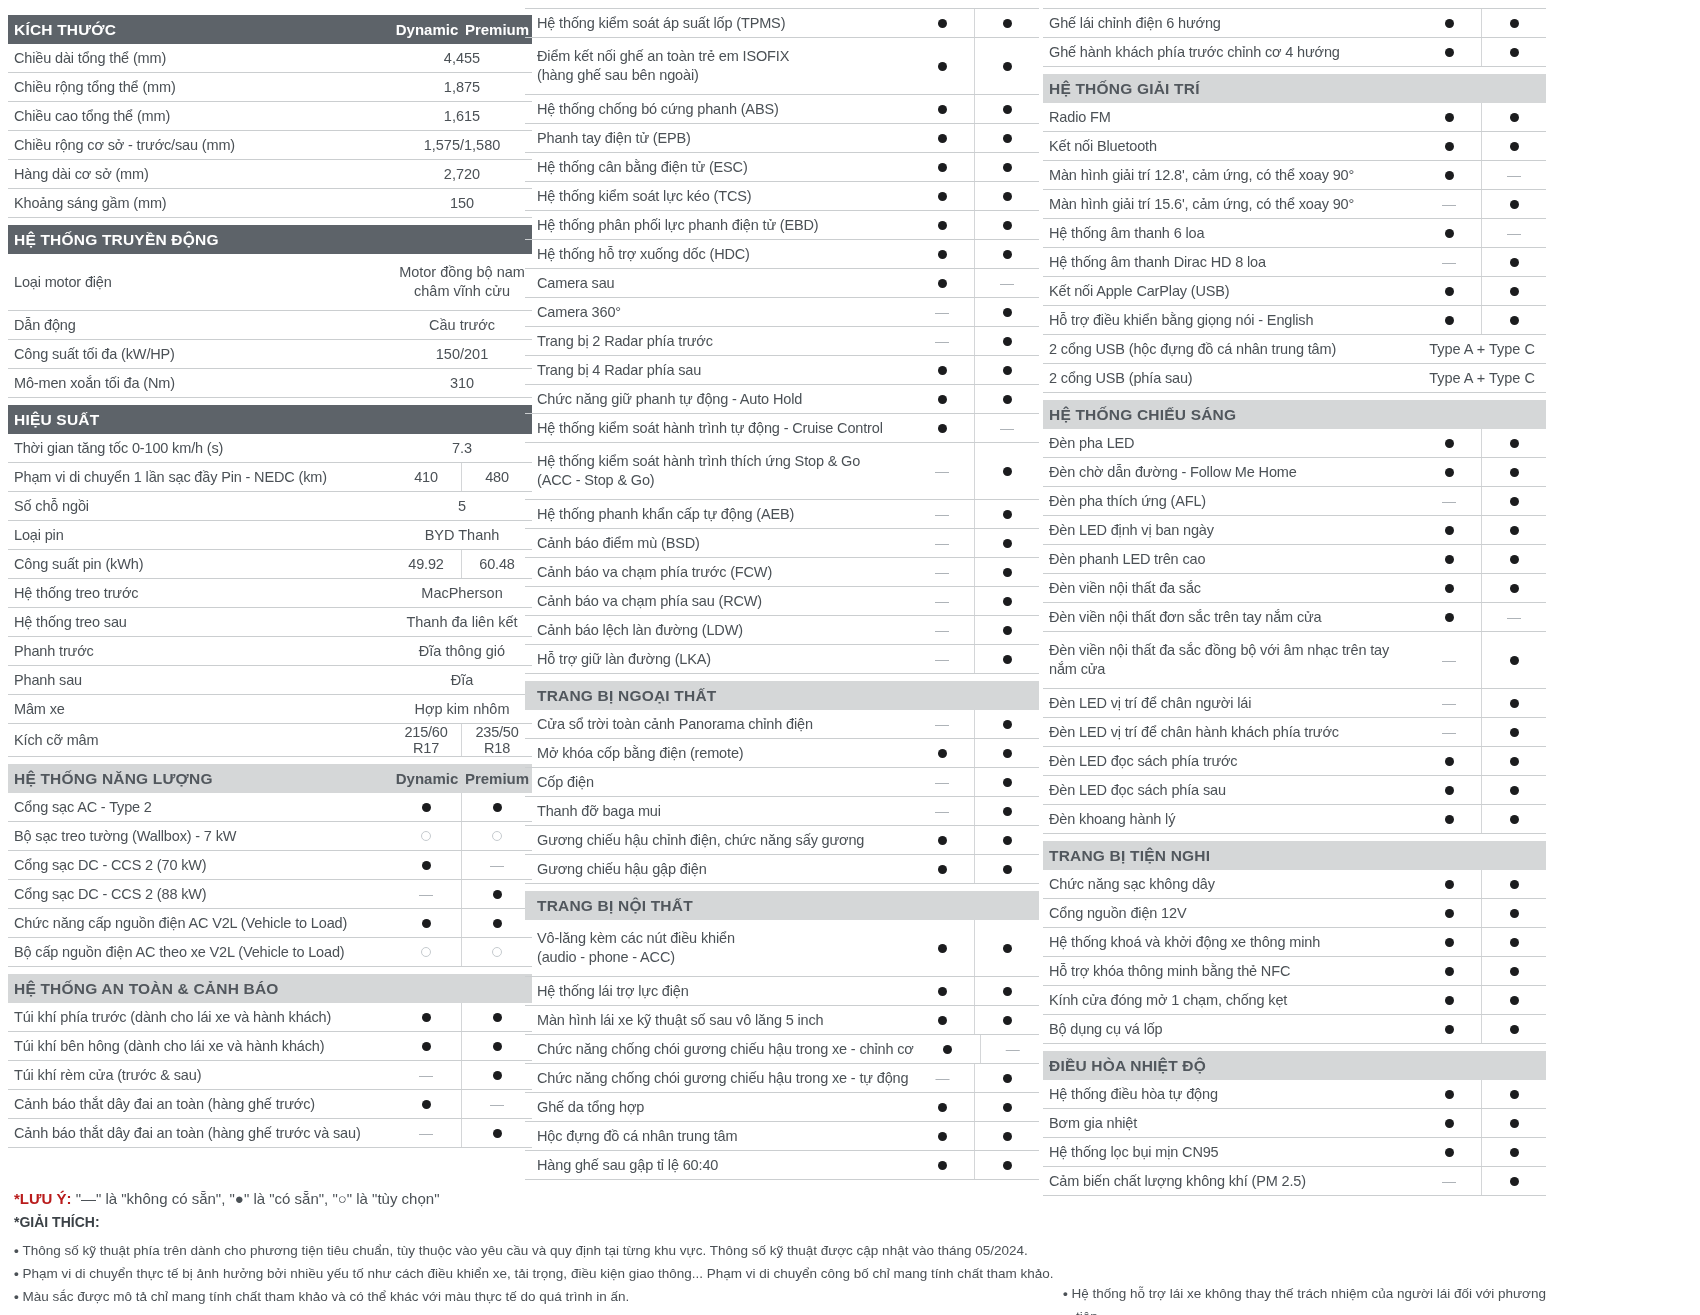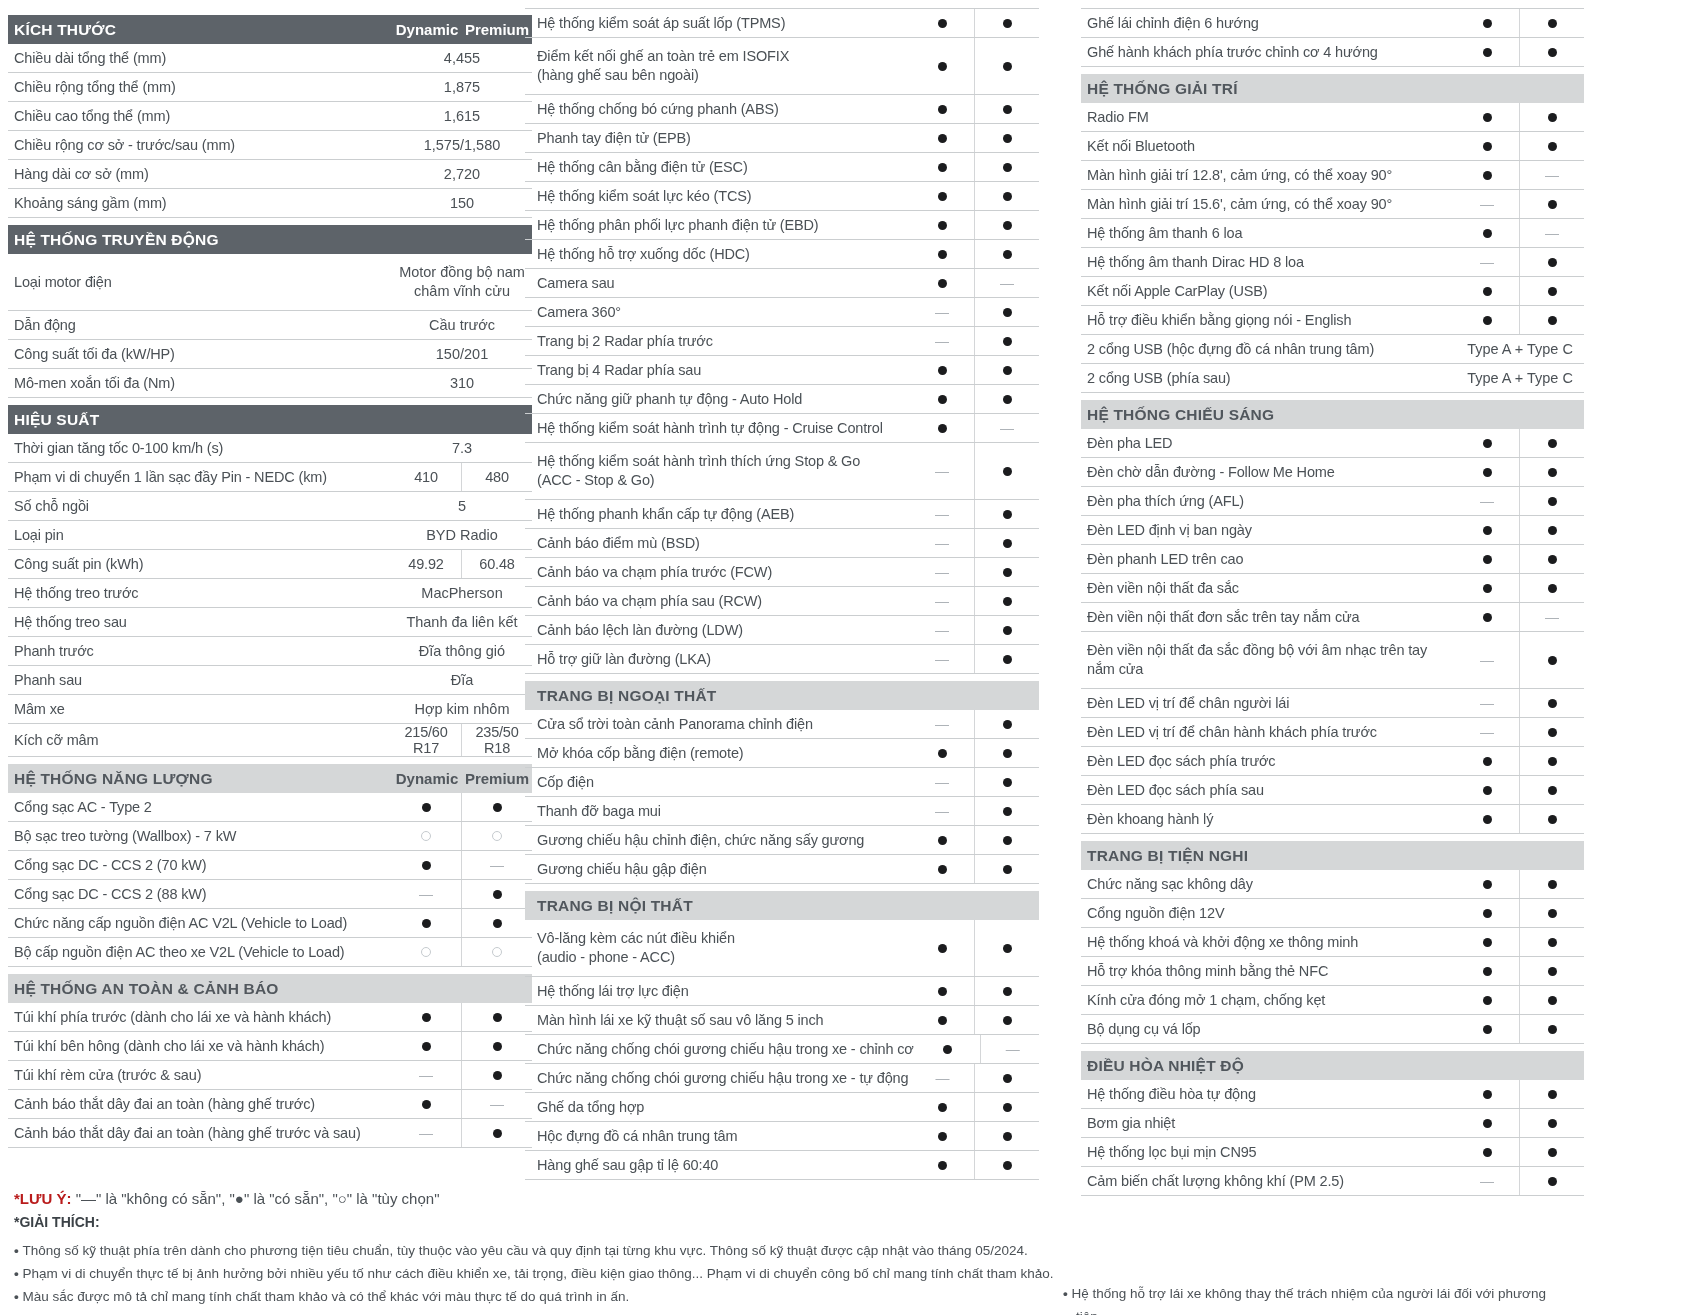--- a/index.html
+++ b/index.html
@@ -4,21 +4,21 @@
 <style>
   html,body { margin:0; padding:0; background:#ffffff; }
   .page {
     position:relative; width:1700px; height:1315px; background:#ffffff;
     font-family:"Liberation Sans", sans-serif; color:#4b5156;
     overflow:hidden;
   }
   .col { position:absolute; top:8px; }
   #col1 { left:8px;    width:524px; --vw:70px; --lpl:6px; }
   #col2 { left:525px;  width:514px; --vw:64px; --lpl:12px; }
-  #col3 { left:1081px; width:503px; --vw:64px; --lpl:6px; }
+  #col3 { left:1043px; width:503px; --vw:64px; --lpl:6px; }
 
   .section { width:100%; }
   .sec-header {
     display:flex; align-items:center; height:29px; margin-top:7px;
     font-weight:bold; font-size:15.5px; letter-spacing:.2px;
   }
   .sec-header.dark  { background:#5d6369; color:#ffffff; }
   .sec-header.light { background:#d5d7d8; color:#51575d; }
   .sec-header .t { flex:1; padding-left:var(--lpl); white-space:nowrap; }
 
@@ -155,21 +155,21 @@
         </div>
         <div class="row">
           <div class="lbl">Số chỗ ngồi</div>
           <div class="vals">
             <div class="spanv">5</div>
           </div>
         </div>
         <div class="row">
           <div class="lbl">Loại pin</div>
           <div class="vals">
-            <div class="spanv">BYD Radio</div>
+            <div class="spanv">BYD Thanh</div>
           </div>
         </div>
         <div class="row">
           <div class="lbl">Công suất pin (kWh)</div>
           <div class="vals">
             <div class="cell">49.92</div>
             <div class="cell divided">60.48</div>
           </div>
         </div>
       </div>

